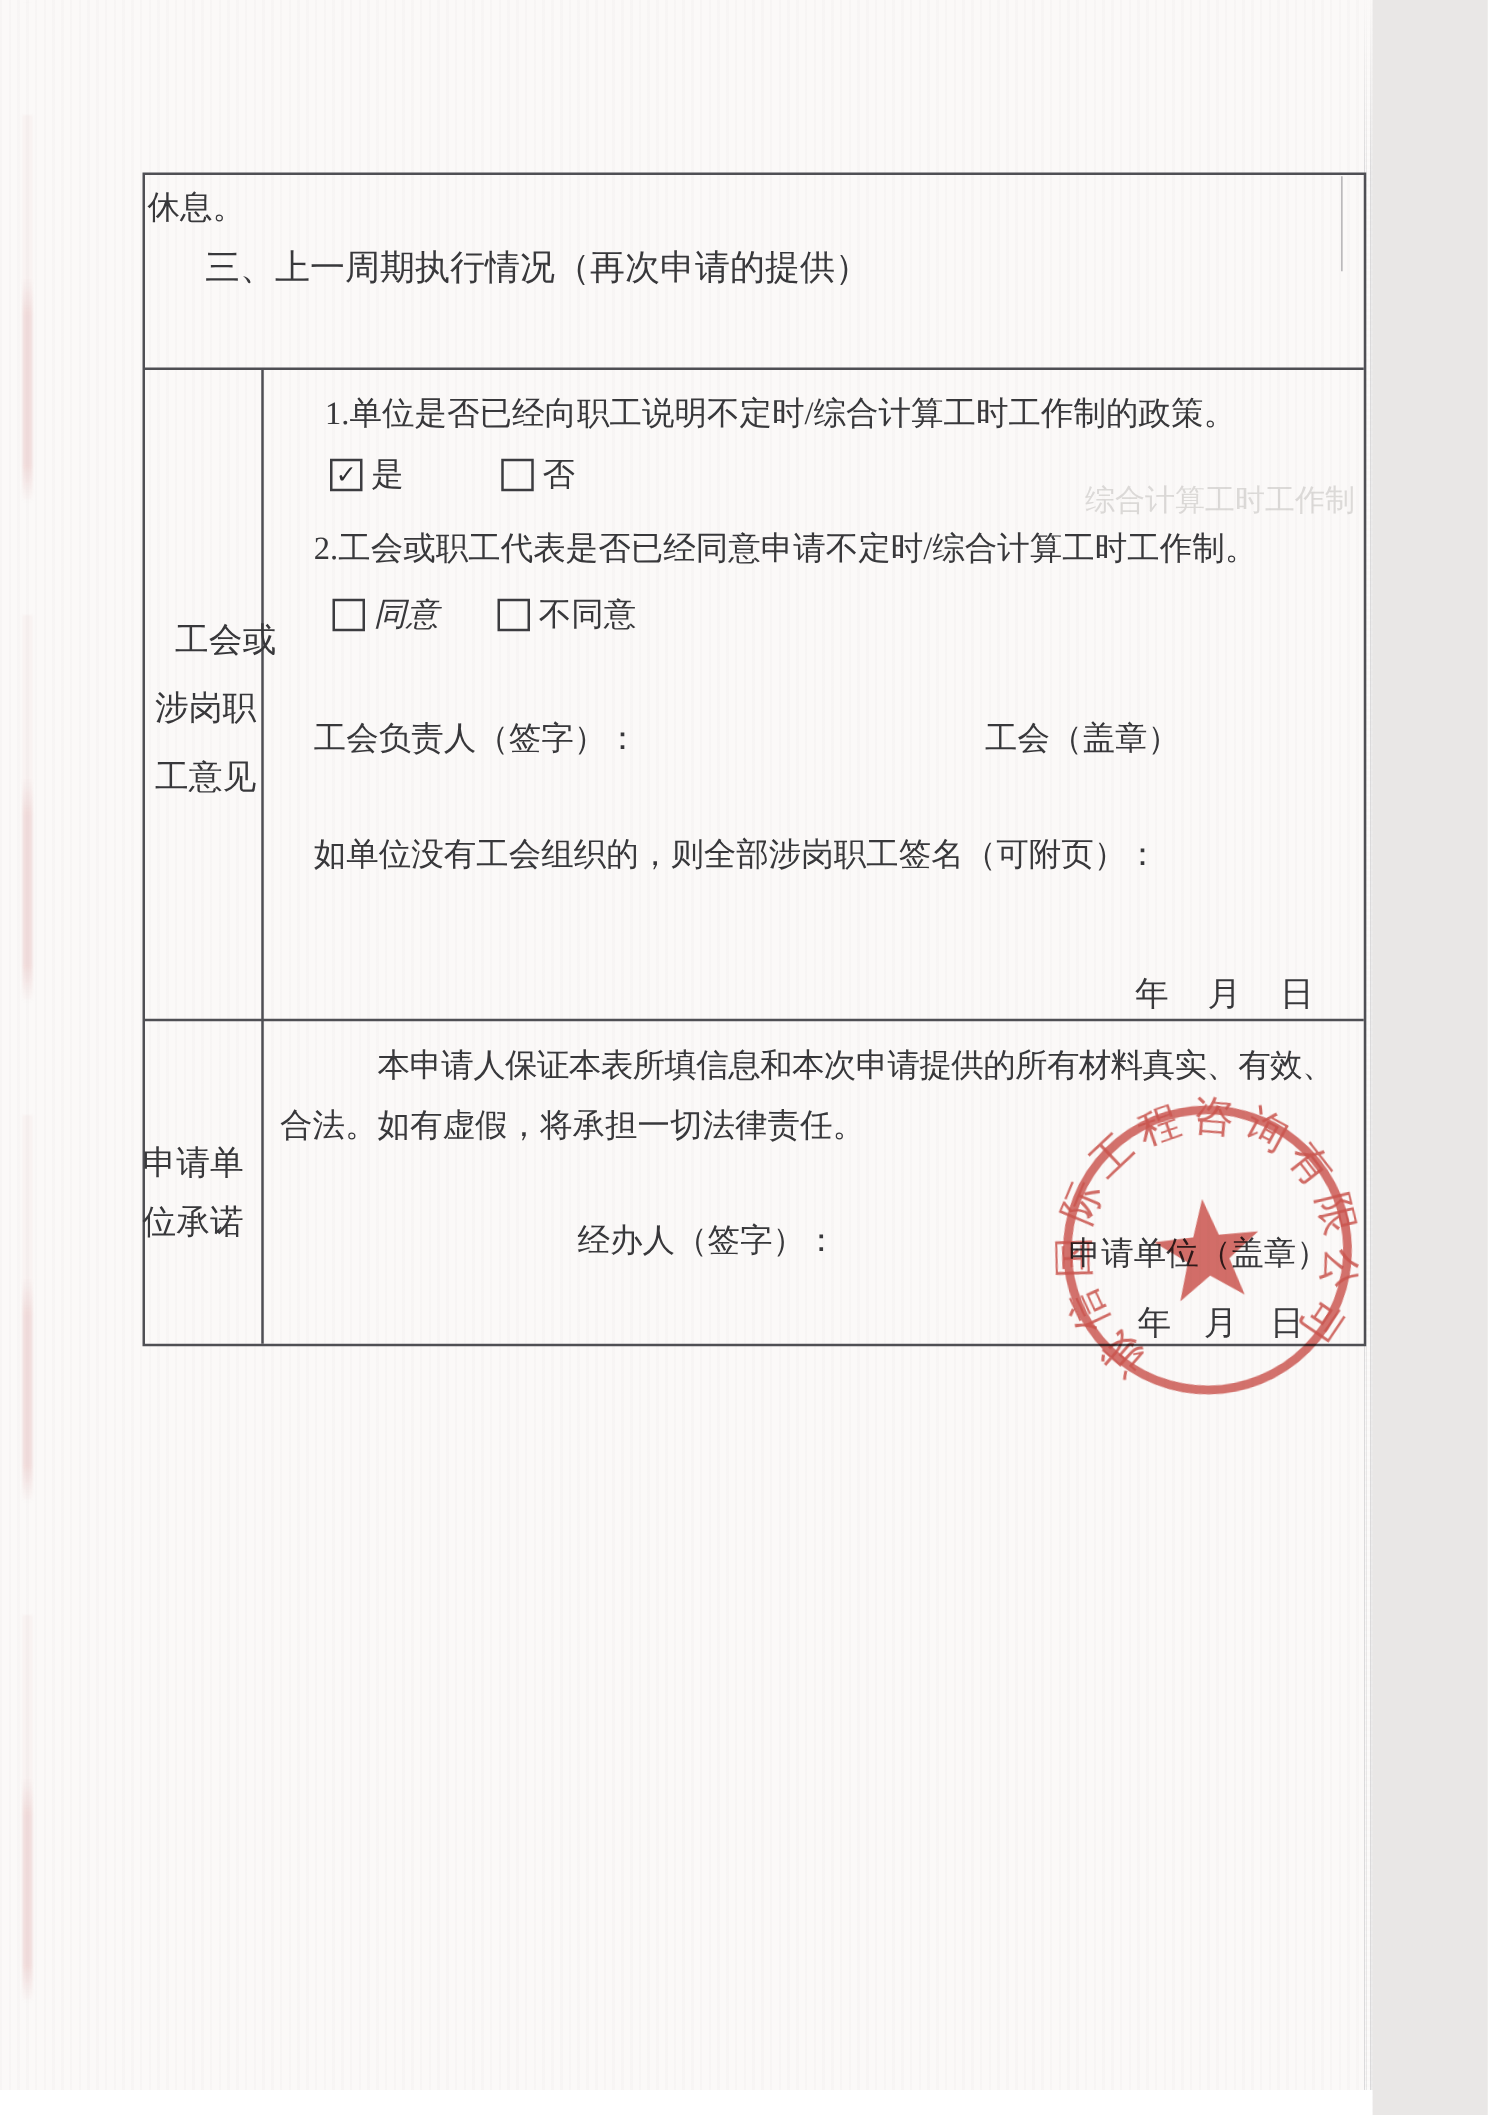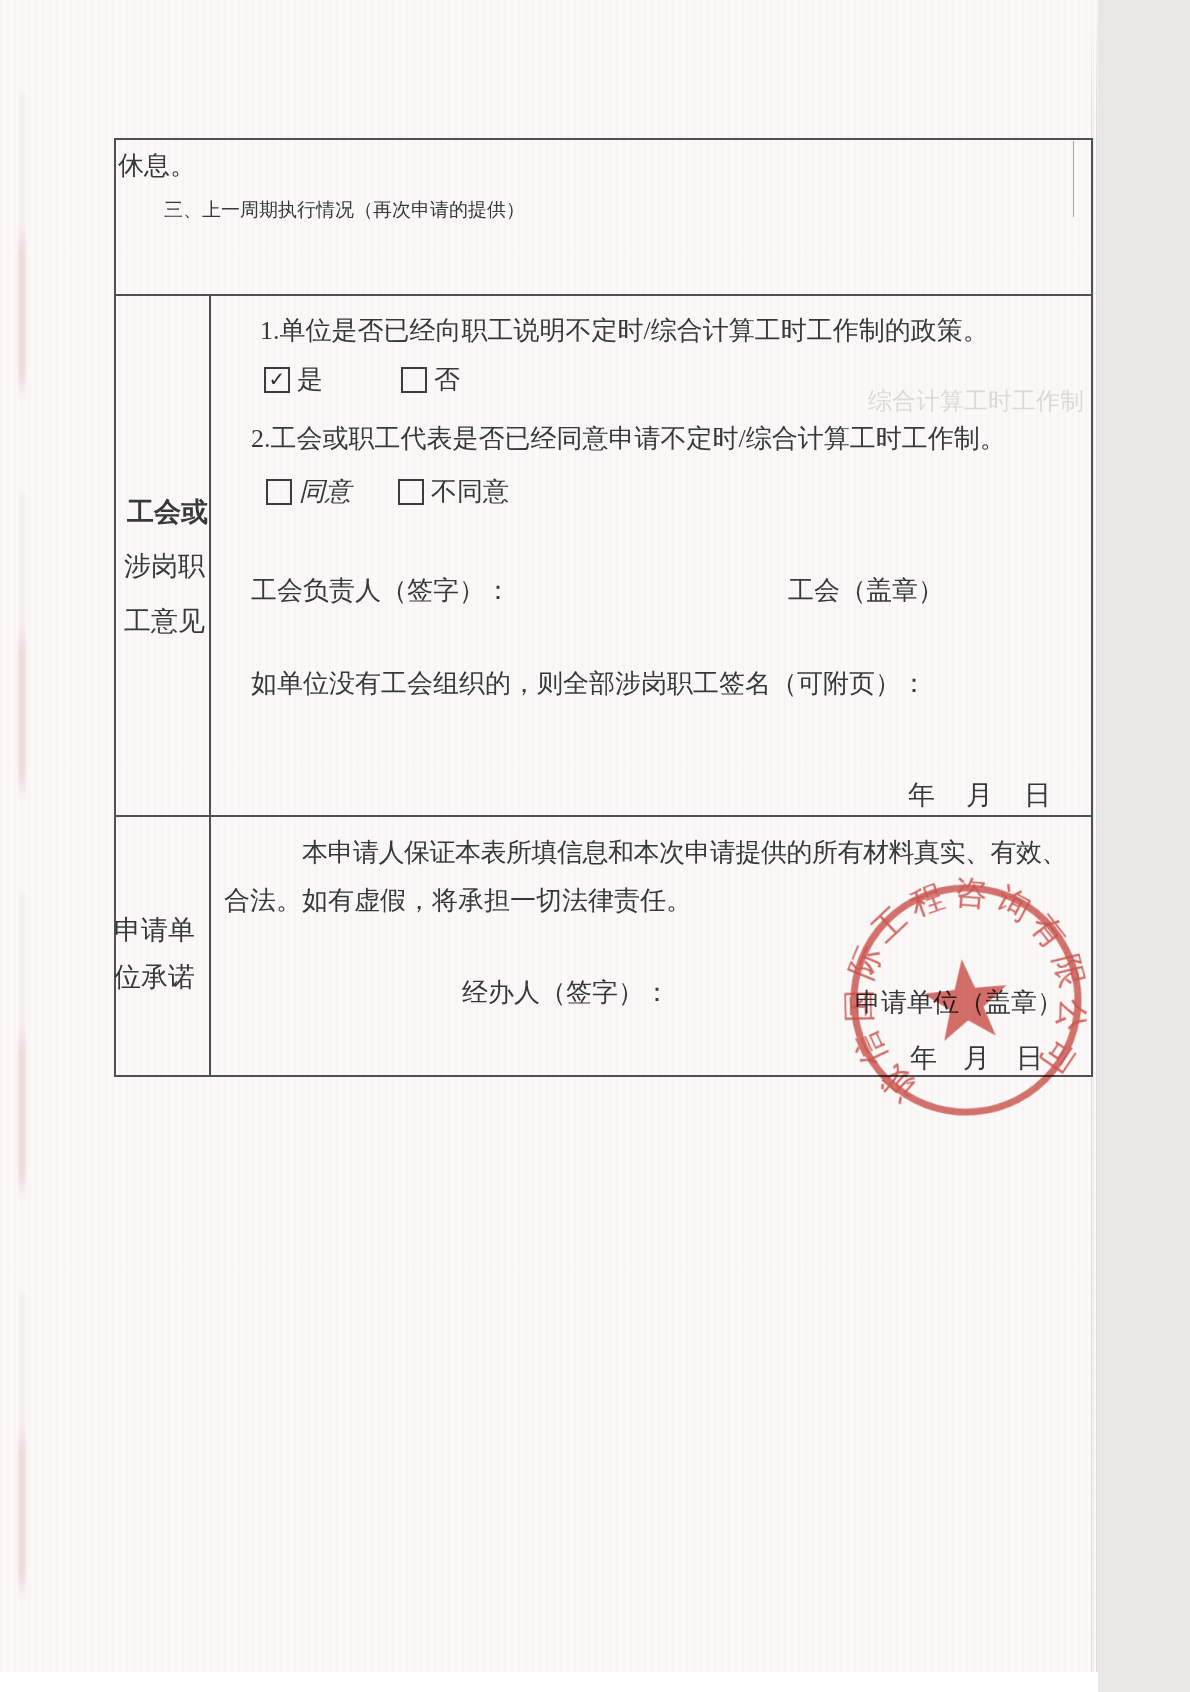--- a/index.html
+++ b/index.html
@@ -8,21 +8,21 @@
     background:#fbf9f8;
     font-family:"Liberation Serif","DejaVu Serif",serif;
     color:#38383b;
   }
   .page::before{ 
     content:""; position:absolute; inset:0; pointer-events:none;
     background:repeating-linear-gradient(90deg, rgba(180,172,176,0.05) 0 2px, rgba(0,0,0,0) 2px 7px);
   }
   .t{position:absolute; white-space:pre; font-size:26px; line-height:1.15;}
   .lbl{font-size:27px;}
-  .heading{font-size:19px;}
+  .heading{font-size:28px;}
   
   .frame{position:absolute; left:114px; top:138px; width:975px; height:935px;
          border:2px solid #4f4f54;}
   .hline{position:absolute; background:#4f4f54; height:2px;}
   .hline.h1{left:116px; top:294px; width:975px;}
   .hline.h2{left:116px; top:815px; width:975px;}
   .vline{position:absolute; background:#4f4f54; width:2px; left:209px; top:296px; height:779px;}
   .corner-artifact{position:absolute; left:1073px; top:141px; width:1px; height:76px;
                    background:rgba(95,95,100,0.55);}
   
@@ -69,21 +69,21 @@
 
   <div class="t" style="left:118px; top:151px;">休息。</div>
   <div class="t heading" style="left:164px; top:199px;">三、上一周期执行情况（再次申请的提供）</div>
 
   <div class="frame"></div>
   <div class="hline h1"></div>
   <div class="hline h2"></div>
   <div class="vline"></div>
   <div class="corner-artifact"></div>
 
-  <div class="t lbl" style="left:127px; top:497px;font-weight:bold;">工会或</div>
+  <div class="t lbl" style="left:140px; top:497px;">工会或</div>
   <div class="t lbl" style="left:124px; top:551px;">涉岗职</div>
   <div class="t lbl" style="left:124px; top:606px;">工意见</div>
 
   <div class="t" style="left:260px; top:316px;">1.单位是否已经向职工说明不定时/综合计算工时工作制的政策。</div>
 
   <div class="optgroup" style="left:264px; top:362px;">
     <span class="cbx">
         <span class="mark">✓</span>
       </span>
     <span class="optlabel">是</span>

